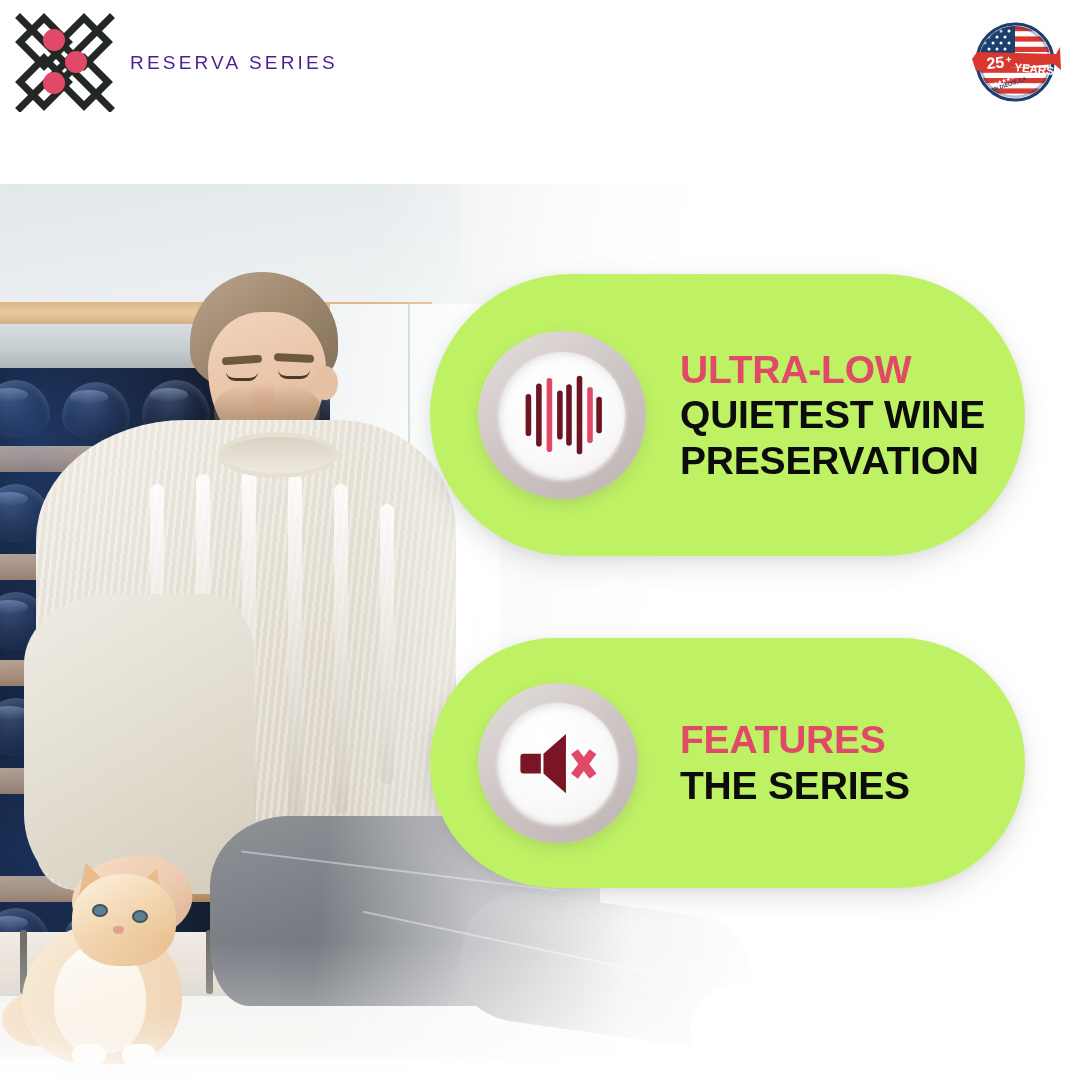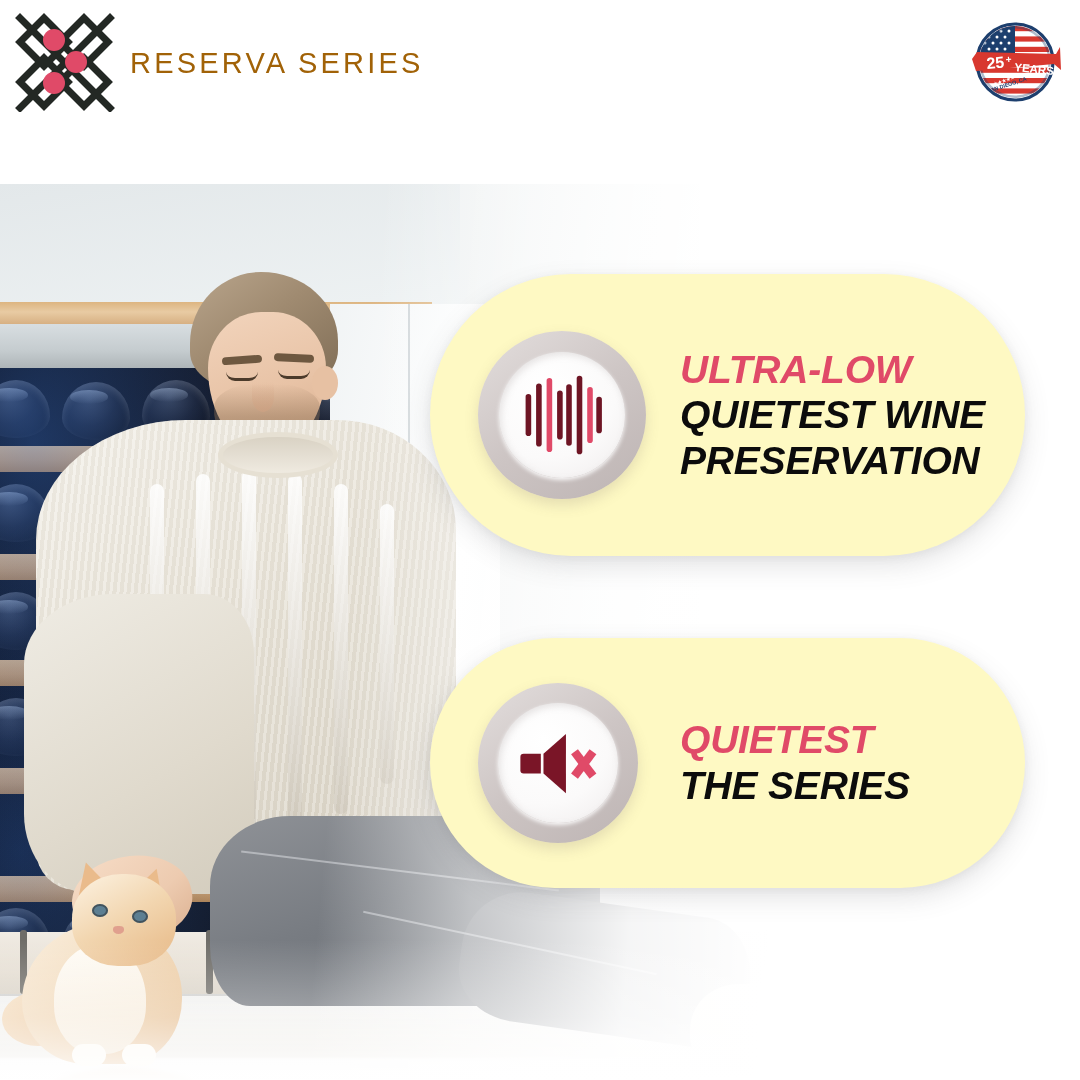--- a/index.html
+++ b/index.html
@@ -36,23 +36,23 @@
   .logo-text { margin-left: 8px; }
   .logo-word {
     font-size: 63px;
     line-height: 0.95;
     font-weight: 400;
     color: #232824;
     letter-spacing: -0.5px;
     font-family: "Liberation Sans", sans-serif;
   }
   .logo-sub {
-    font-size: 29px;
+    font-size: 19px;
     letter-spacing: 3.2px;
-    color: #a16207;
+    color: #4c1d95;
     font-weight: 400;
     margin-top: 2px;
     margin-left: 4px;
   }
 
   
   .badge {
     position: absolute;
     right: 14px; top: 14px;
     width: 102px; height: 102px;
@@ -409,27 +409,26 @@
   .photo-fade-bottom {
     position:absolute; left: 0; bottom: 0;
     width: 1080px; height: 140px;
     background: linear-gradient(180deg, rgba(255,255,255,0) 0%, rgba(255,255,255,0.35) 55%, rgba(255,255,255,0.92) 100%);
     pointer-events: none;
   }
 
   
   .card {
     position: absolute;
-    background: #fef9c3;
+    background: #bef264;
     border-radius: 160px;
     box-shadow: 0 10px 26px rgba(90,90,95,0.16), 0 2px 8px rgba(90,90,95,0.08);
     display: flex;
     align-items: center;
     z-index: 20;
-    font-style: italic;
   }
   #card-1 { left: 430px; top: 274px; width: 595px; height: 282px; }
   #card-2 { left: 430px; top: 638px; width: 595px; height: 250px; }
 
   .icon-badge {
     position: relative;
     flex: 0 0 auto;
     margin-left: 48px;
     width: 168px; height: 168px;
     border-radius: 50%;
@@ -695,18 +694,18 @@
           <path d="M8 36 h26 v30 h-26 a5 5 0 0 1 -5 -5 v-20 a5 5 0 0 1 5 -5 z" fill="#7a1527"></path>
           <path d="M38 36 L72 6 L72 96 L38 66 Z" fill="#7a1527"></path>
           <g stroke="#e04a68" stroke-width="13" stroke-linecap="butt">
             <line x1="85" y1="33" x2="113" y2="70"></line>
             <line x1="113" y1="33" x2="85" y2="70"></line>
           </g>
         </svg>
       </div>
     </div>
     <div class="card-text">
-      <div><span class="hl">QUIETEST</span></div>
+      <div><span class="hl">FEATURES</span></div>
       <div><span>THE SERIES</span></div>
     </div>
   </div>
 
 </div>
 
 </body></html>

